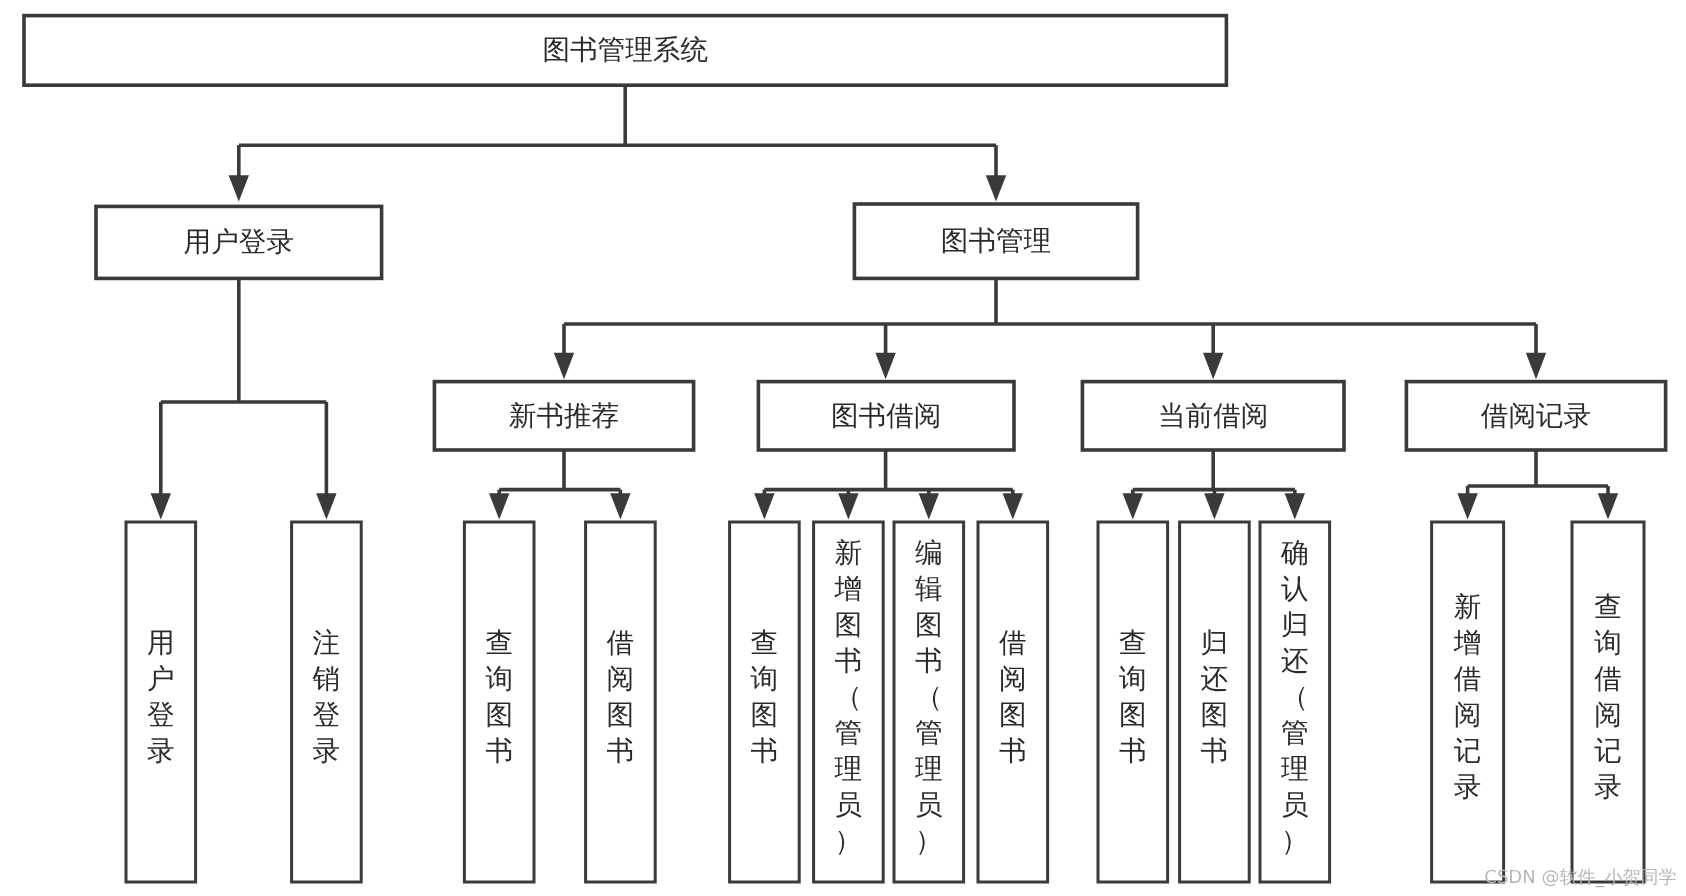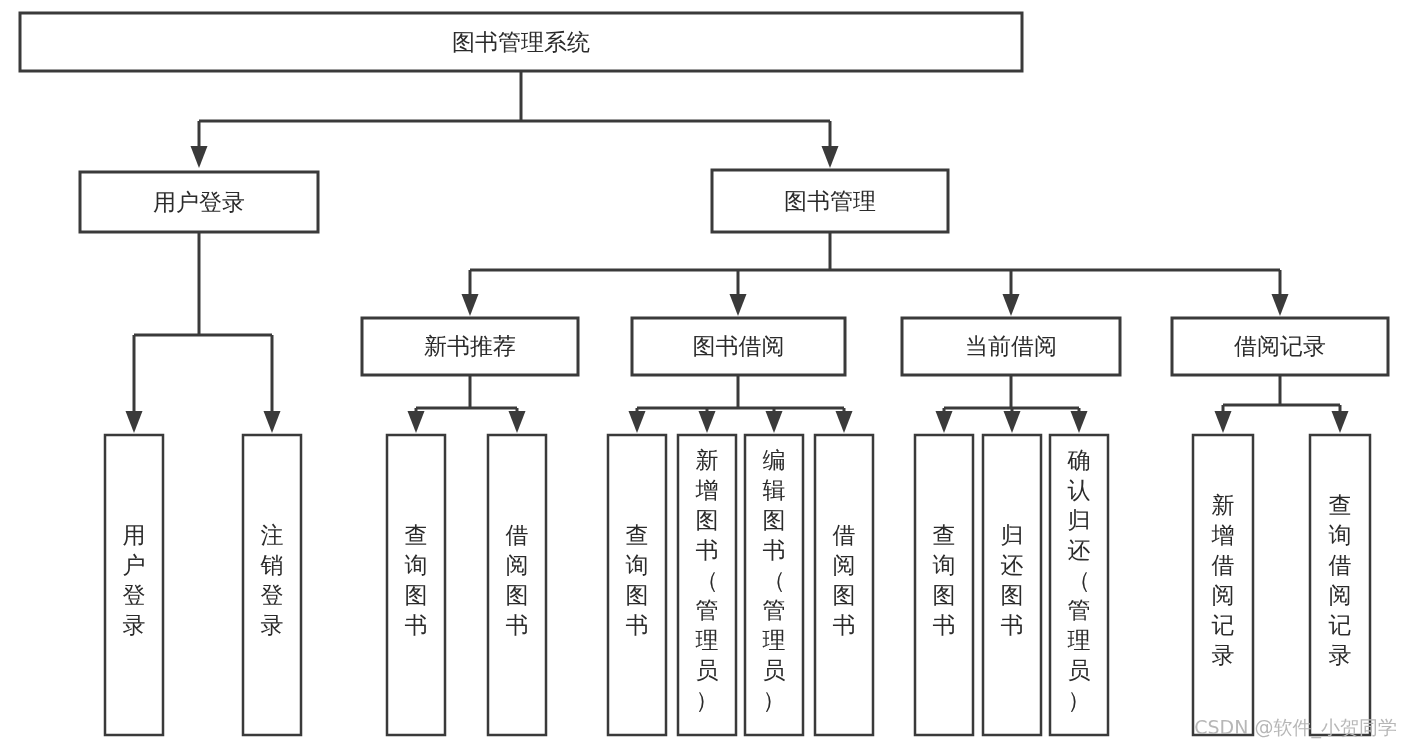--- a/index.html
+++ b/index.html
@@ -56,21 +56,21 @@
     fill: #2b2b2b;
     font-family: "DejaVu Sans", "Liberation Sans", sans-serif;
     font-size: 23px;
     text-anchor: middle;
   }
   .watermark {
     position: absolute;
     right: 8px;
     bottom: 6px;
     font-family: "DejaVu Sans", "Liberation Sans", sans-serif;
-    font-size: 19px;
+    font-size: 15px;
     color: #b7b7b7;
     white-space: nowrap;
     user-select: none;
   }
 </style>
 </head>
 <body>
 
 <div id="diagram-root">
   <svg class="diagram-canvas" viewBox="0 0 1405 747" xmlns="http://www.w3.org/2000/svg">

